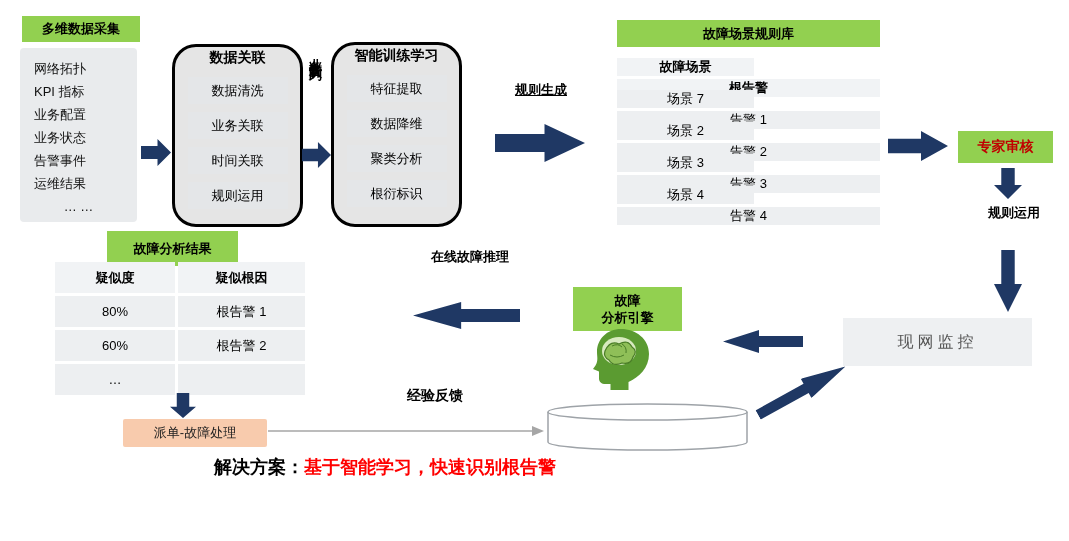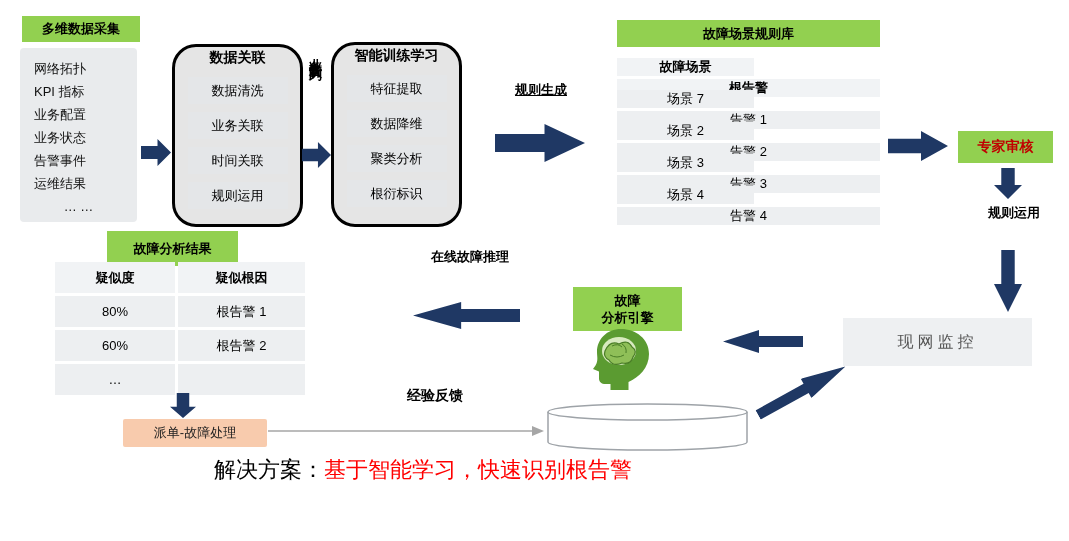--- a/index.html
+++ b/index.html
@@ -43,21 +43,21 @@
   .monitor-box { background:#eef0f2; display:flex; align-items:center; justify-content:center;
                  font-size:16px; color:#555; letter-spacing:4px;
                  font-family:"Liberation Serif","DejaVu Serif",serif; }
 
   .engine-box { background:#92d050; display:flex; flex-direction:column; align-items:center;
                 justify-content:center; font-weight:bold; font-size:13px; line-height:17px; }
 
   .dispatch-box { background:#f8cbad; border-radius:2px; display:flex; align-items:center;
                   justify-content:center; font-size:13px; color:#222; }
 
-  .caption { font-size:22px; font-weight:normal; white-space:nowrap; }
+  .caption { font-size:18px; font-weight:bold; white-space:nowrap; }
   .caption .cap-red { color:#ff0000; }
 </style>
 </head>
 <body>
 
 <div class="canvas">
 
   <div class="green-tag abs" style="left:22px;top:16px;width:118px;height:26px;">多维数据采集</div>
   <div class="list-box abs" style="left:20px;top:48px;width:117px;height:174px;">
     <div class="li">网络拓扑</div>

